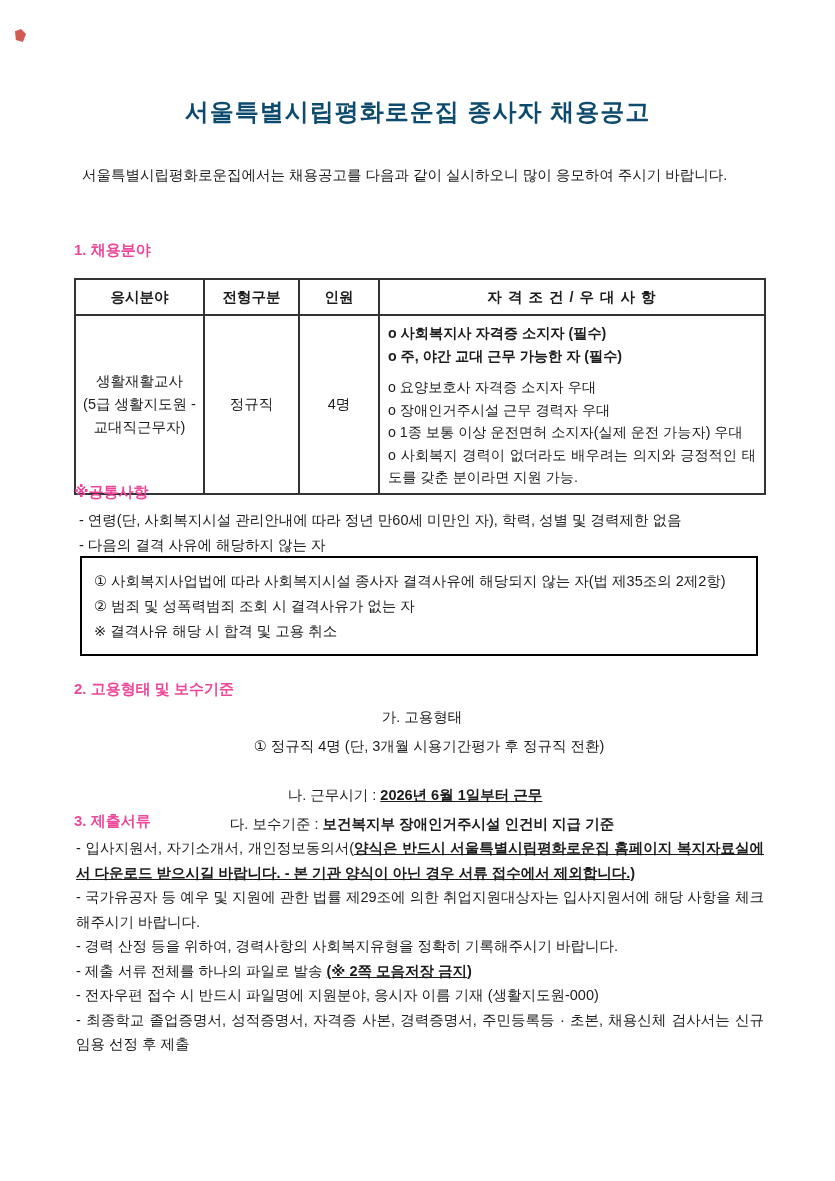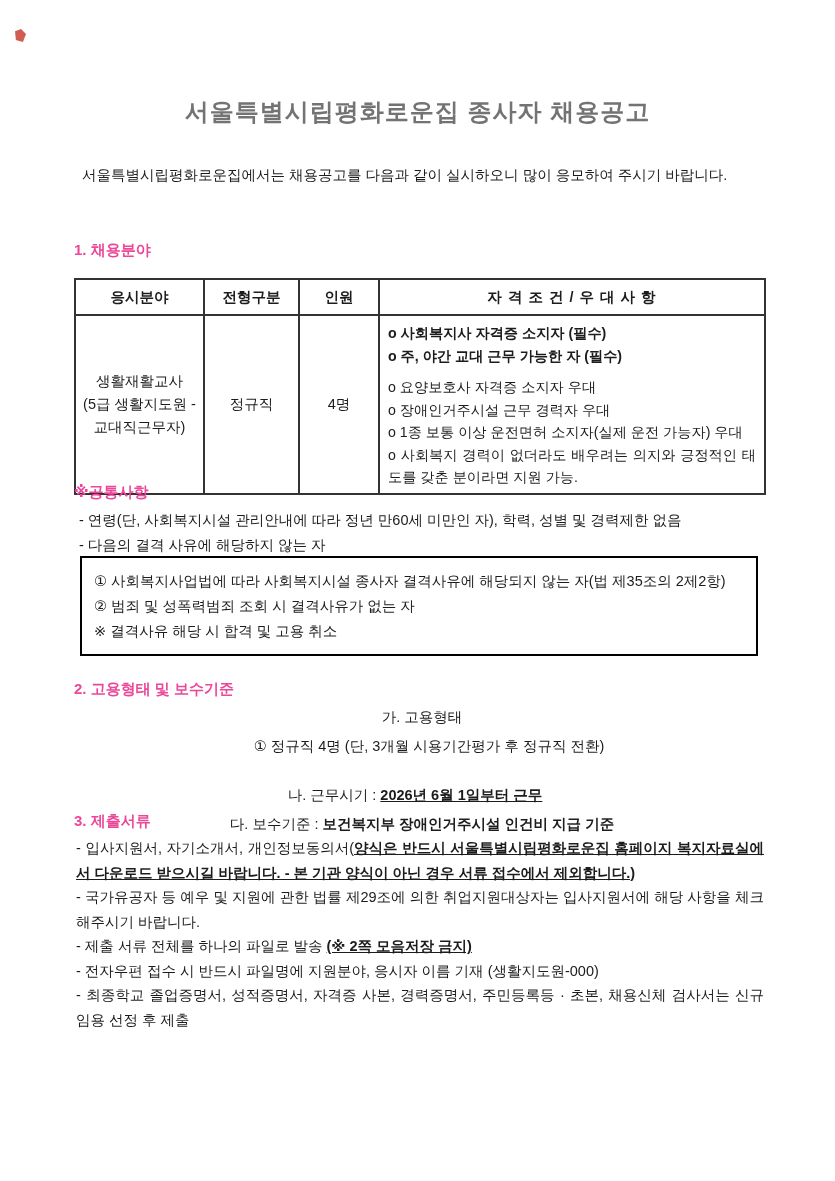--- a/index.html
+++ b/index.html
@@ -19,21 +19,21 @@
   .scan-mark {
     position:absolute; left:15px; top:29px; width:11px; height:13px;
     background:#c94034; opacity:.85;
     clip-path:polygon(0 18%, 55% 0, 100% 38%, 72% 100%, 8% 84%);
   }
 
   .doc-title {
     left:0; width:835px; top:96px;
     text-align:center;
     font-size:24px; font-weight:700; letter-spacing:1px;
-    color:#737373;
+    color:#0c4a6e;
   }
 
   .intro { top:162px; line-height:26px; text-align:justify; text-indent:8px; }
 
   .sec-heading { font-weight:700; font-size:15px; color:#ec4899; }
   .s1-heading { top:241px; }
 
   
   .tbl { top:278px; }
   table { width:690px; border-collapse:collapse; table-layout:fixed; }
@@ -147,20 +147,23 @@
   <div class="abs s3">
     <div class="sec-heading">3. 제출서류</div>
     <div class="s3-items">
       <div class="s3-item">
         <span>- 입사지원서, 자기소개서, 개인정보동의서(</span><span class="em">양식은 반드시 서울특별시립평화로운집 홈페이지 복지자료실에서 다운로드 받으시길 바랍니다. - 본 기관 양식이 아닌 경우 서류 접수에서 제외합니다.)</span>
       </div>
       <div class="s3-item">
         <span>- 국가유공자 등 예우 및 지원에 관한 법률 제29조에 의한 취업지원대상자는 입사지원서에 해당 사항을 체크해주시기 바랍니다.</span><span class="em"></span>
       </div>
       <div class="s3-item">
+        <span>- 경력 산정 등을 위하여, 경력사항의 사회복지유형을 정확히 기록해주시기 바랍니다.</span><span class="em"></span>
+      </div>
+      <div class="s3-item">
         <span>- 제출 서류 전체를 하나의 파일로 발송 </span><span class="em">(※ 2쪽 모음저장 금지)</span>
       </div>
       <div class="s3-item">
         <span>- 전자우편 접수 시 반드시 파일명에 지원분야, 응시자 이름 기재 (생활지도원-000)</span><span class="em"></span>
       </div>
       <div class="s3-item">
         <span>- 최종학교 졸업증명서, 성적증명서, 자격증 사본, 경력증명서, 주민등록등 · 초본, 채용신체 검사서는 신규 임용 선정 후 제출</span><span class="em"></span>
       </div>
     </div>
   </div>

